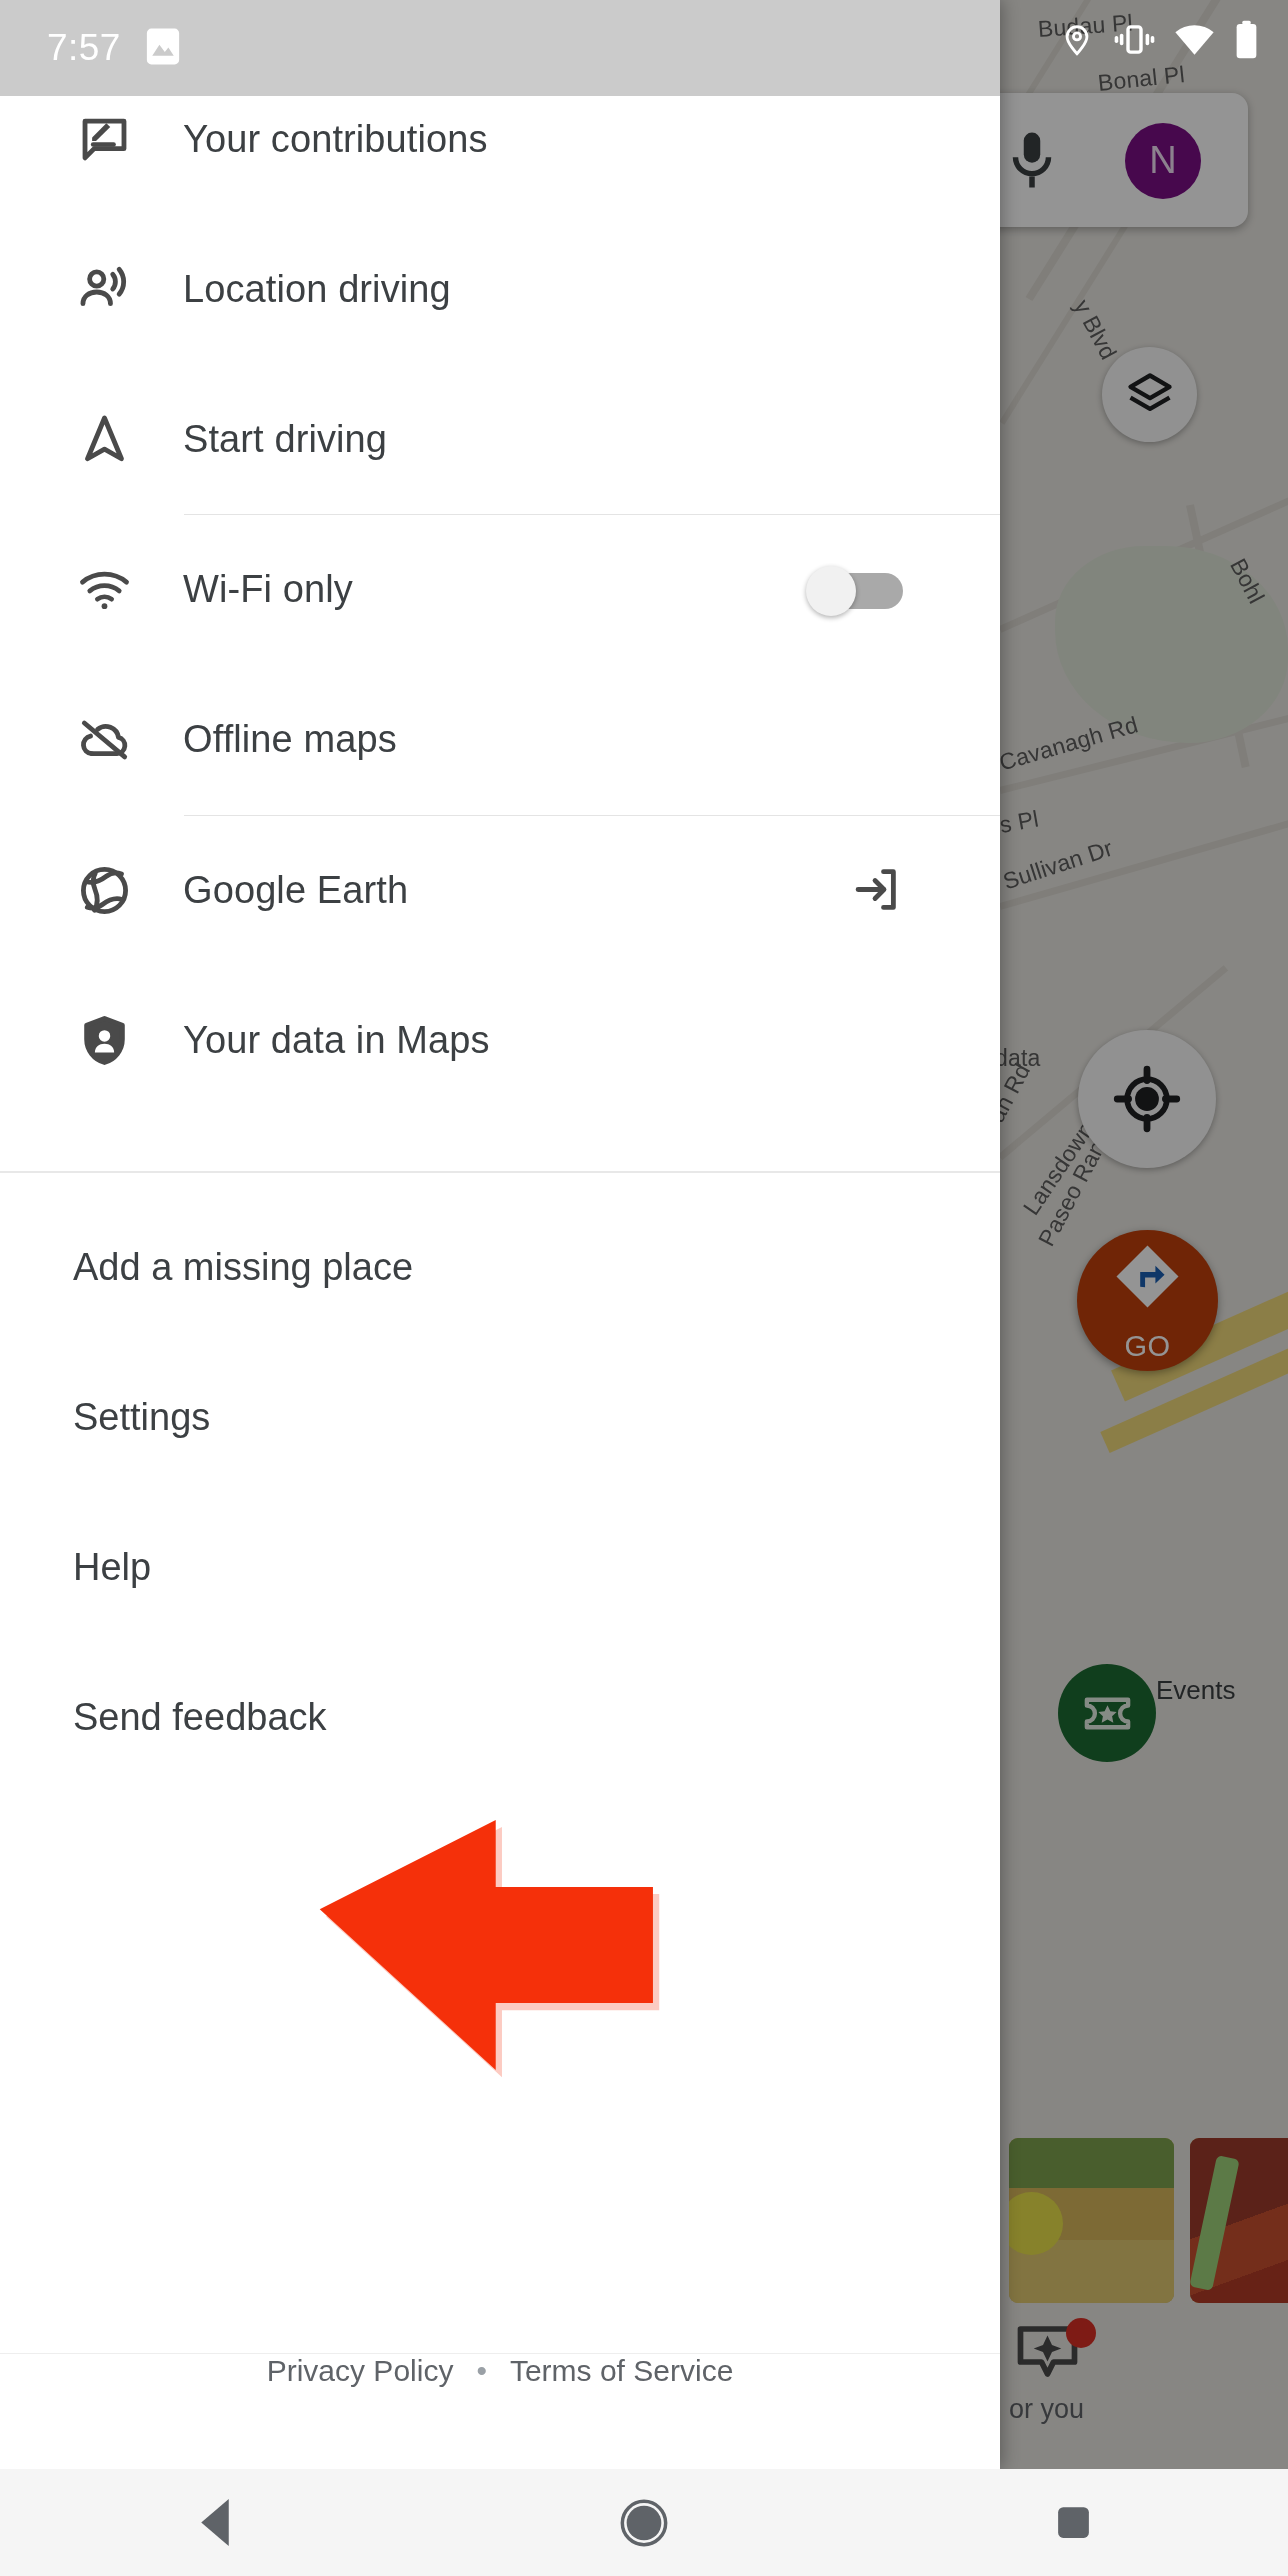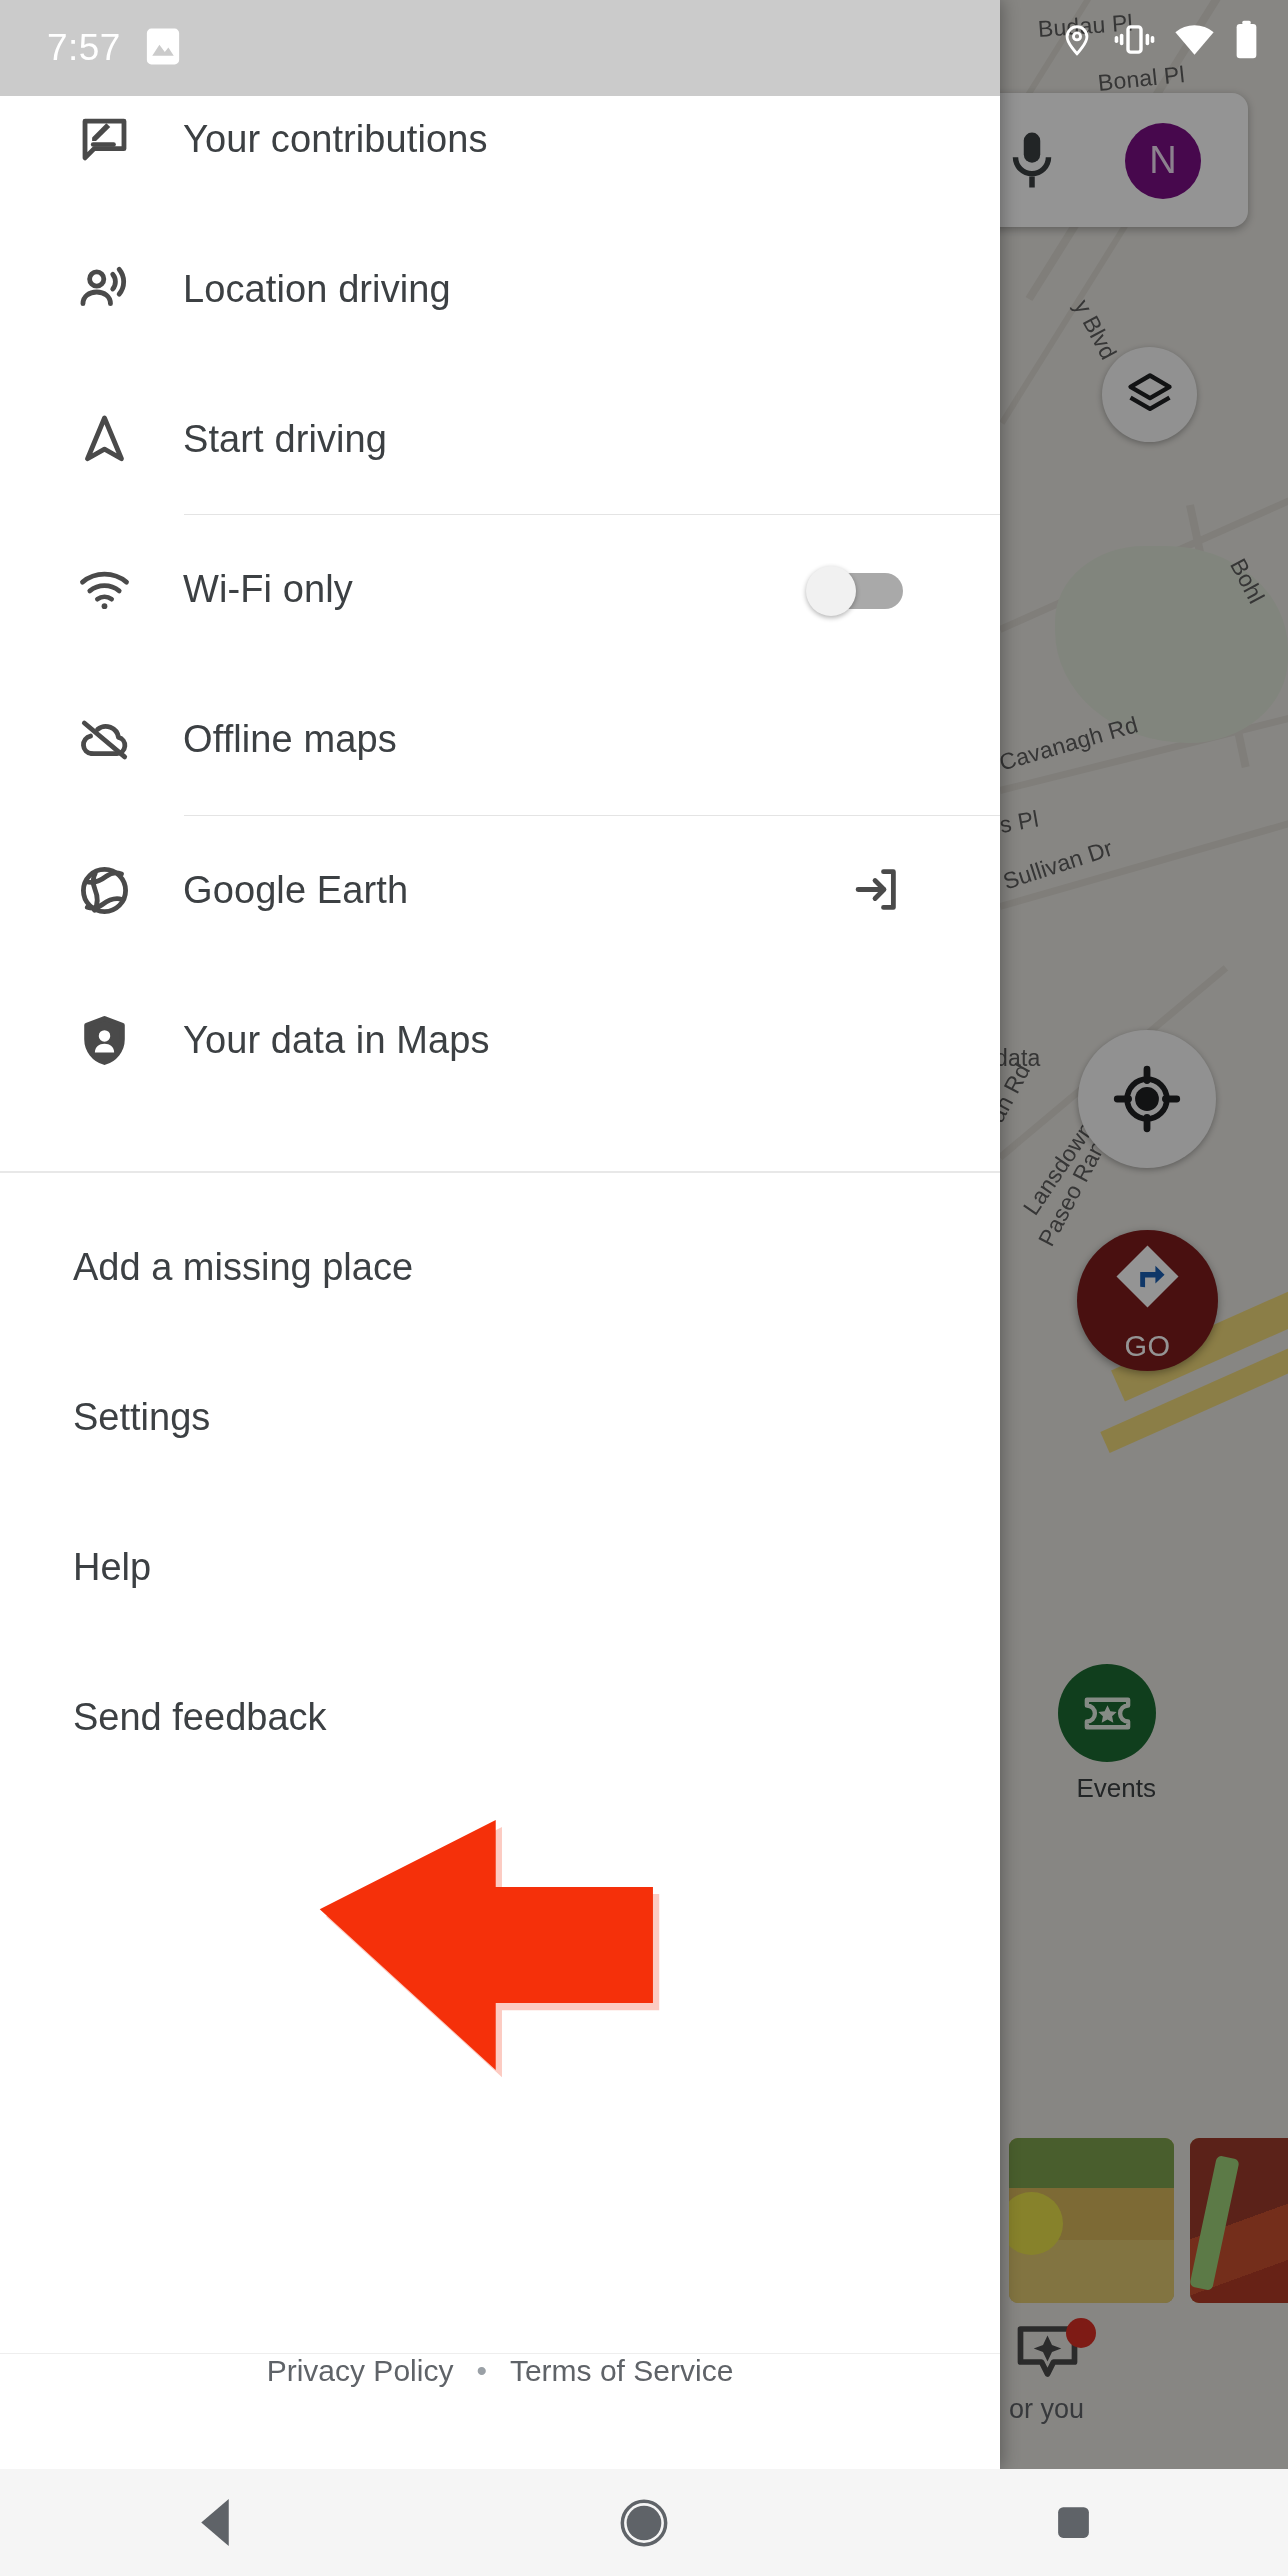--- a/index.html
+++ b/index.html
@@ -57,28 +57,28 @@
   .circle-btn{
     position:absolute; border-radius:50%; background:#fafafa;
     box-shadow:0 1.8px 6.3px rgba(0,0,0,.3);
     display:flex; align-items:center; justify-content:center;
   }
   #layers-btn{ left:1102px; top:347px; width:95px; height:95px; }
   #mylocation-btn{ left:1078px; top:1030px; width:138px; height:138px; }
 
   #go-btn{
     position:absolute; left:1077px; top:1230px; width:141px; height:141px;
-    border-radius:50%; background:#7f1d1d;
+    border-radius:50%; background:#c2410c;
     box-shadow:0 2.7px 9px rgba(0,0,0,.35);
     display:flex; flex-direction:column; align-items:center; justify-content:center;
     gap:19px;
   }
   #go-btn .go-label{ color:#ffffff; font-size:29px; line-height:1; letter-spacing:0.4px;}
 
-  .shortcut{ position:absolute; display:flex; flex-direction:column; align-items:flex-end; }
+  .shortcut{ position:absolute; display:flex; flex-direction:row; align-items:flex-start; }
   .shortcut .bubble{
     width:98px; height:98px; border-radius:50%;
     display:flex; align-items:center; justify-content:center;
   }
   .shortcut .sc-label{ margin-top:10.7px; font-size:26px; color:#3c4043; }
   #sc-events{ left:1058px; top:1664px; }
   #sc-more{   left:1058px; top:1889px; }
 
   .photo-card{
     position:absolute; width:165px; height:165px; border-radius:9px;

